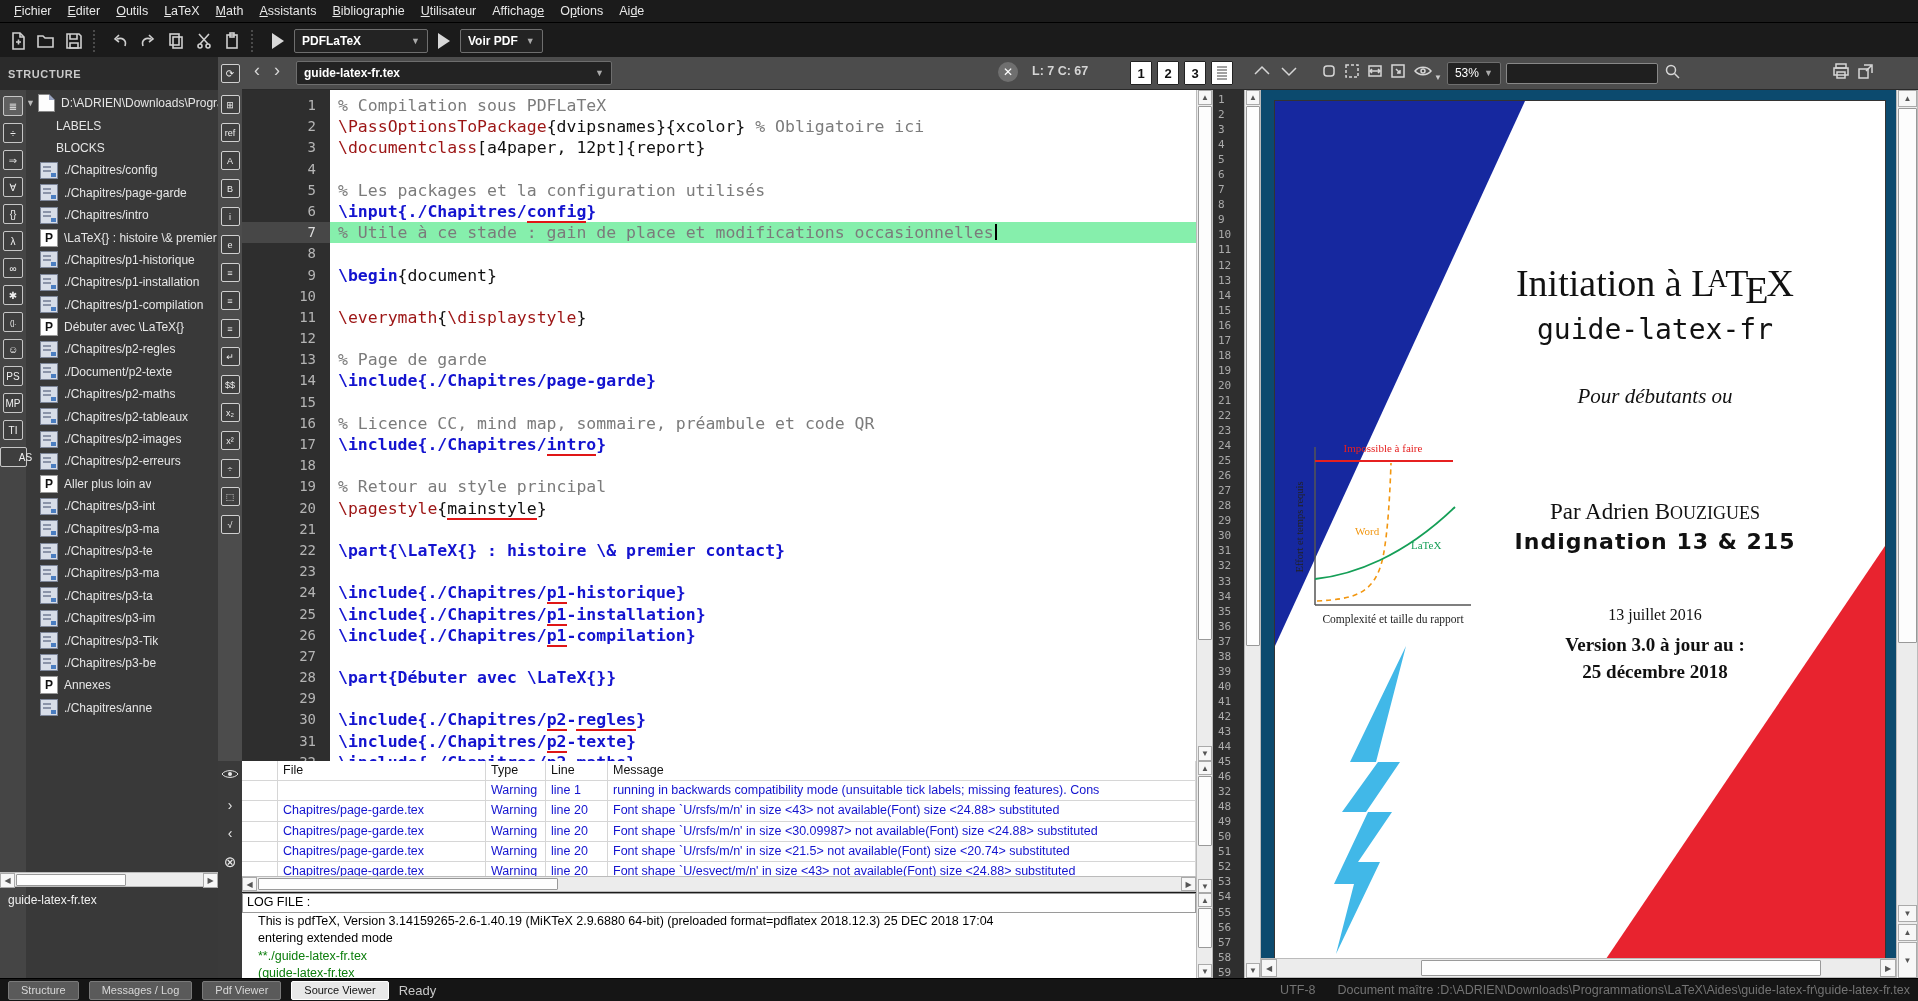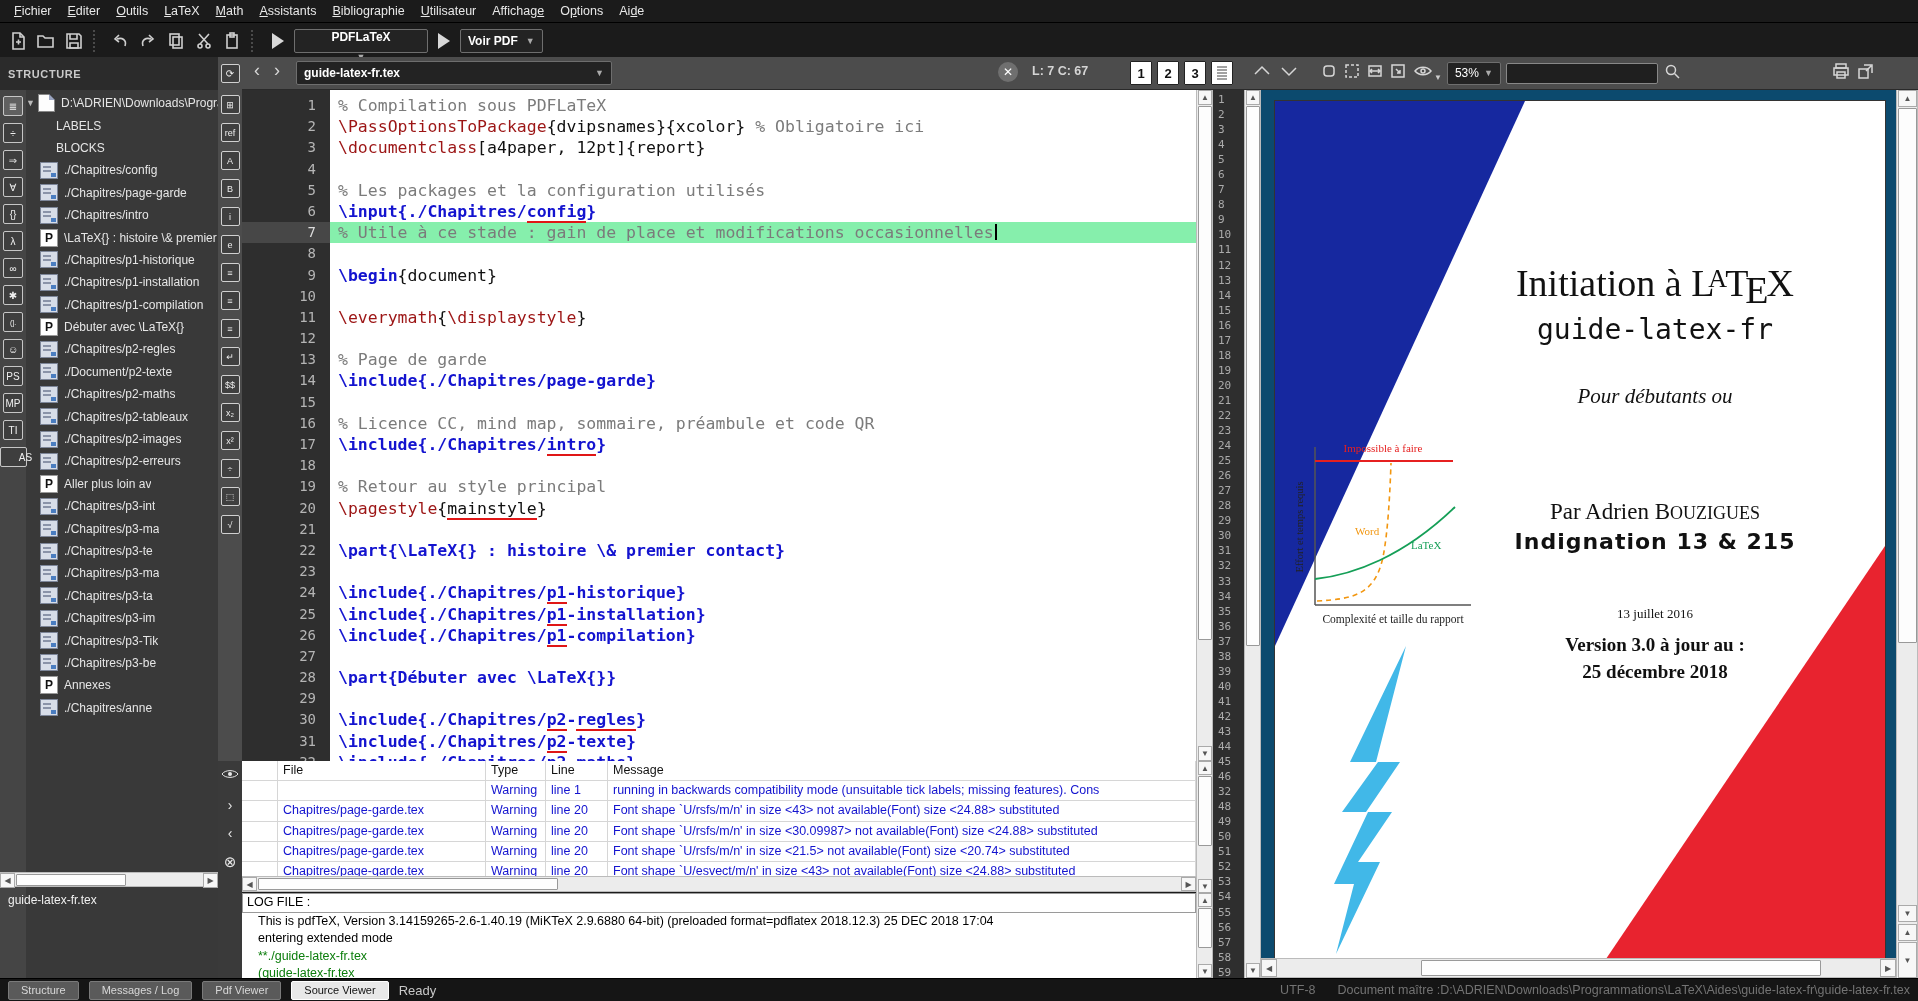--- a/index.html
+++ b/index.html
@@ -115,21 +115,21 @@
   
   #pdfview{left:1261px;top:90px;width:635px;height:868px;background:#0c4a6e;overflow:hidden;}
   #page{position:absolute;left:13px;top:10px;width:610px;height:1000px;background:#fff;border:1px solid #333;
         overflow:hidden;color:#111;}
   #pdf-title{position:absolute;left:150px;top:160px;width:460px;text-align:center;font-size:38px;font-family:"Liberation Serif",serif;}
   #pdf-sub{position:absolute;left:150px;top:212px;width:460px;text-align:center;font-size:28px;font-family:"DejaVu Sans Mono",monospace;}
   .tagline{position:absolute;left:150px;width:460px;text-align:center;font-style:italic;font-size:21px;font-family:"Liberation Serif",serif;}
   #pdf-author{position:absolute;left:150px;top:398px;width:460px;text-align:center;font-size:23px;font-family:"Liberation Serif",serif;}
   #pdf-handle{position:absolute;left:150px;top:428px;width:460px;text-align:center;font-size:22px;font-weight:bold;
               font-family:"DejaVu Sans",sans-serif;letter-spacing:1px;}
-  #pdf-date{position:absolute;left:150px;top:505px;width:460px;text-align:center;font-size:13px;font-family:"Liberation Serif",serif;}
+  #pdf-date{position:absolute;left:150px;top:505px;width:460px;text-align:center;font-size:16px;font-family:"Liberation Serif",serif;}
   #pdf-ver1{position:absolute;left:150px;top:533px;width:460px;text-align:center;font-size:19px;font-weight:bold;font-family:"Liberation Serif",serif;}
   #pdf-ver2{position:absolute;left:150px;top:560px;width:460px;text-align:center;font-size:19px;font-weight:bold;font-family:"Liberation Serif",serif;}
   .logoA{font-size:26px;vertical-align:9px;margin-left:-6px;margin-right:-2px;}
   .logoE{vertical-align:-7px;margin-left:-3px;margin-right:-2px;}
 </style>
 </head>
 <body>
 
 <div id="app">
 
@@ -196,21 +196,21 @@
     <span class="tbtn">
         <svg width="20" height="20">
           <rect x="5" y="4" width="10" height="13"></rect>
           <rect x="8" y="2" width="4" height="4"></rect>
         </svg>
       </span>
     <span class="tsep"></span>
     <span class="tbtn">
         <span class="playtri"></span>
       </span>
-    <span class="dropbox" style="width:118px;justify-content:space-between;flex-direction:column;">
+    <span class="dropbox" style="width:118px;justify-content:space-between;">
       <span>PDFLaTeX</span>
         <span class="dd">▼</span>
       </span>
     <span class="tbtn">
         <span class="playtri"></span>
       </span>
     <span class="dropbox">
       <span>Voir PDF</span>
         <span class="dd">▼</span>
       </span>

